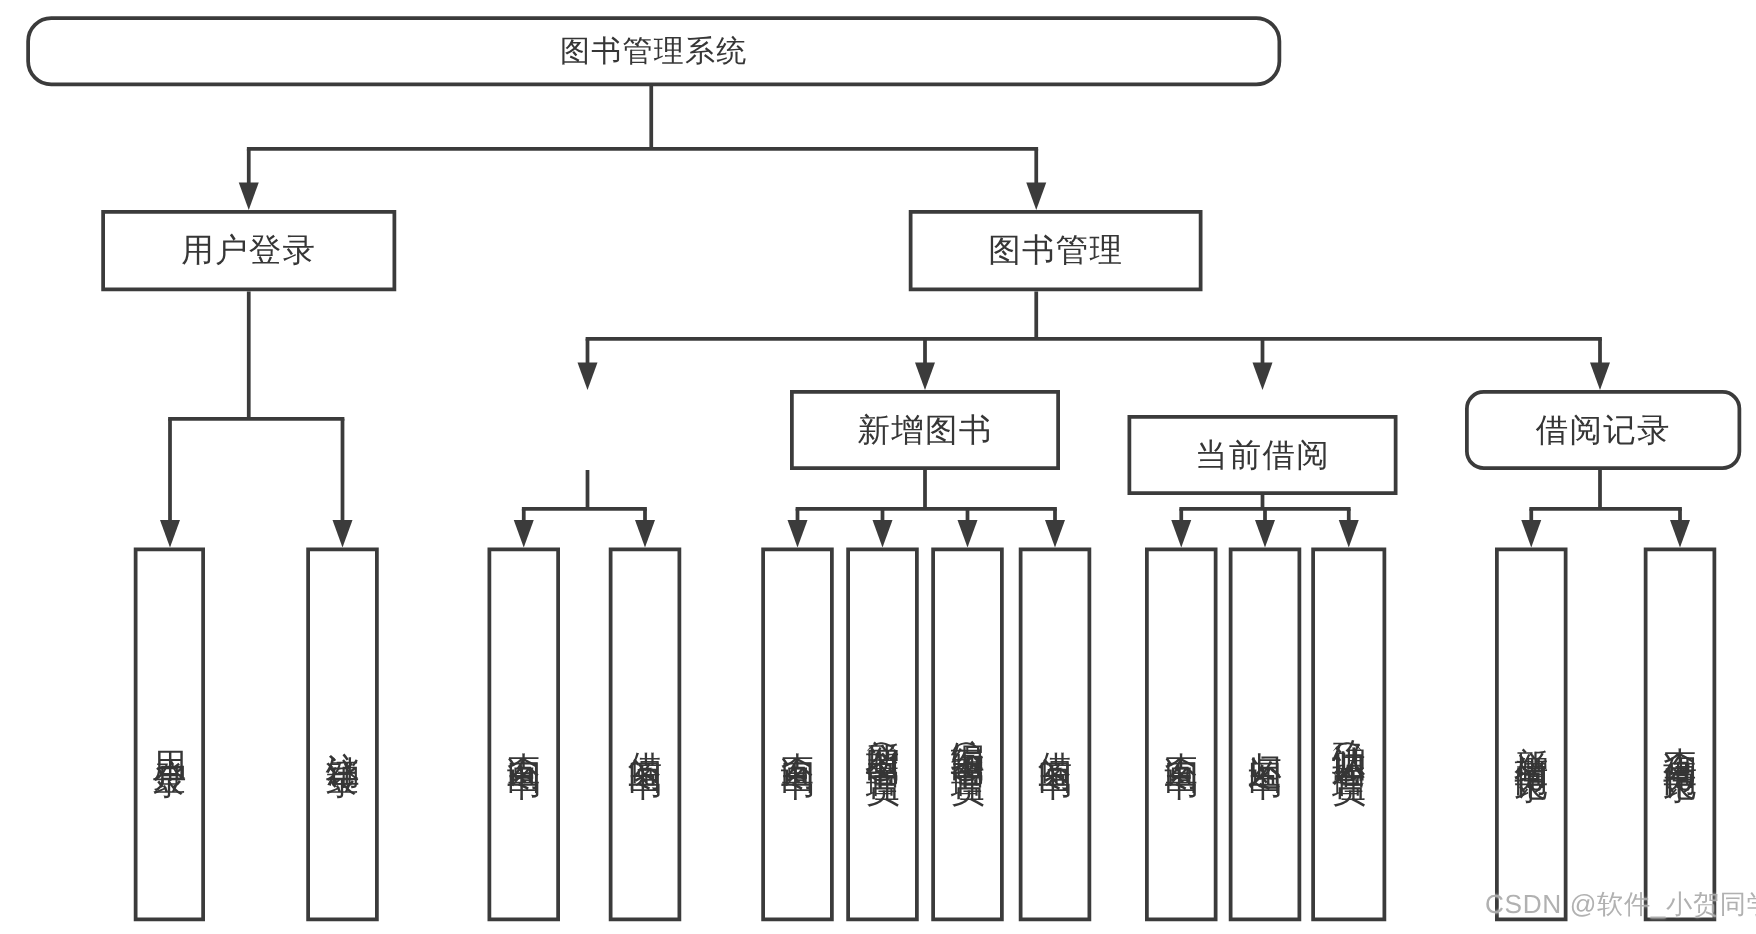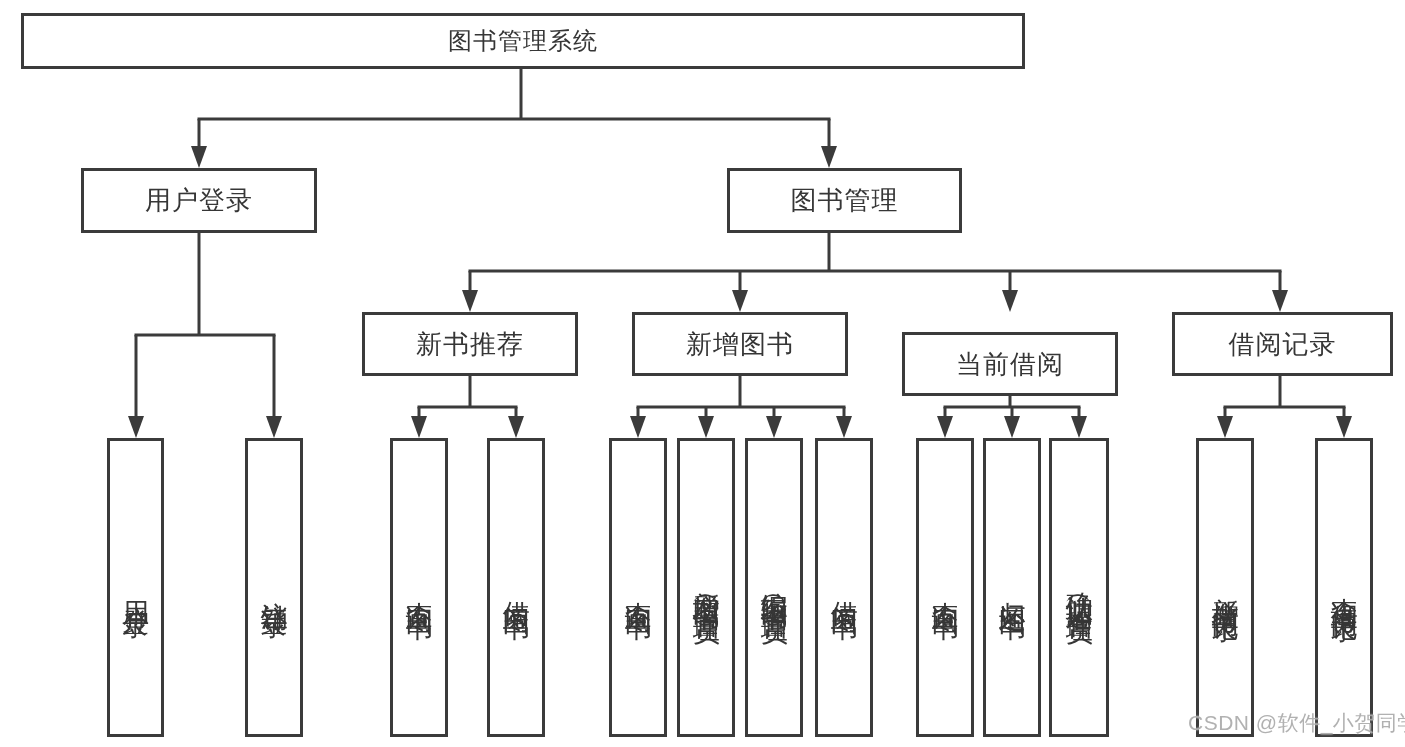--- a/index.html
+++ b/index.html
@@ -118,41 +118,38 @@
       <polygon points="766,416 782,416 774,438"></polygon>
       <polygon points="836,416 852,416 844,438"></polygon>
       <polygon points="937,416 953,416 945,438"></polygon>
       <polygon points="1004,416 1020,416 1012,438"></polygon>
       <polygon points="1071,416 1087,416 1079,438"></polygon>
       <polygon points="1217,416 1233,416 1225,438"></polygon>
       <polygon points="1336,416 1352,416 1344,438"></polygon>
     </g>
   </svg>
 
-  <div class="node node-h node-root" style="left:21px; top:13px; width:1004px; height:56px;">
+  <div class="node node-h node-root" style="left:21px; top:13px; width:1004px; height:56px;border-radius:20px;">
     <span>图书管理系统</span>
   </div>
 
   <div class="node node-h" style="left:81px; top:168px; width:236px; height:65px;">
     <span>用户登录</span>
   </div>
   <div class="node node-h" style="left:711px; top:168px; width:235px; height:65px;margin-left:16px;">
     <span>图书管理</span>
   </div>
 
-  <div class="node node-h" style="left:362px; top:312px; width:216px; height:64px;">
-    <span>新书推荐</span>
-  </div>
   <div class="node node-h" style="left:632px; top:312px; width:216px; height:64px;">
     <span>新增图书</span>
   </div>
   <div class="node node-h" style="left:902px; top:312px; width:216px; height:64px;margin-top:20px;">
     <span>当前借阅</span>
   </div>
-  <div class="node node-h" style="left:1172px; top:312px; width:221px; height:64px;">
+  <div class="node node-h" style="left:1172px; top:312px; width:221px; height:64px;border-radius:15px;">
     <span>借阅记录</span>
   </div>
 
   <div class="node node-v" style="left:107px; top:438px; width:57px; height:299px;">
     <span class="vtext">用户登录</span>
   </div>
   <div class="node node-v" style="left:245px; top:438px; width:58px; height:299px;">
     <span class="vtext">注销登录</span>
   </div>
 

